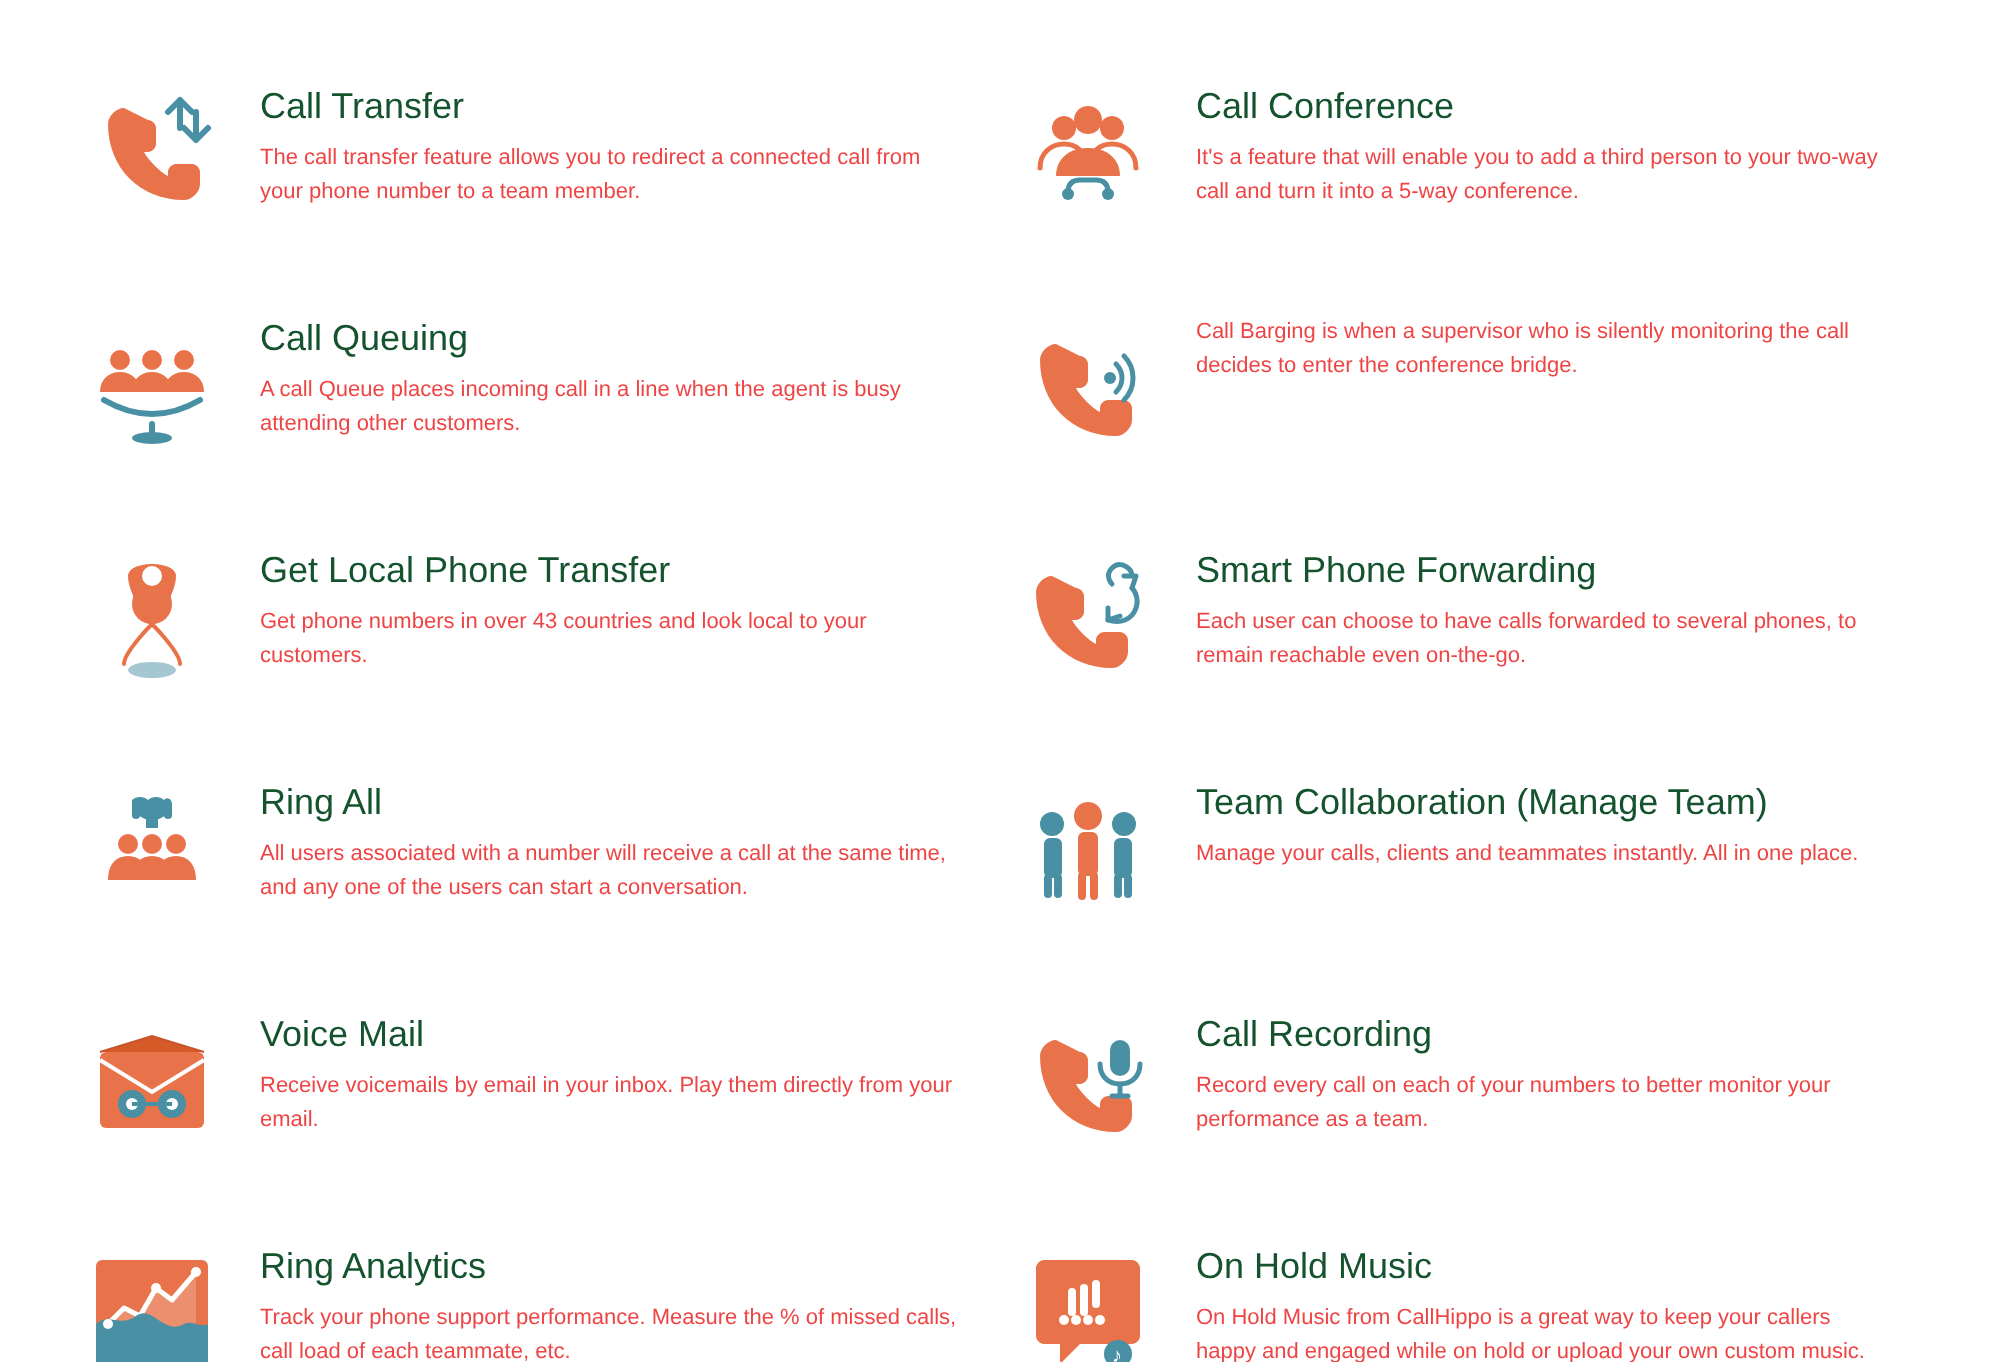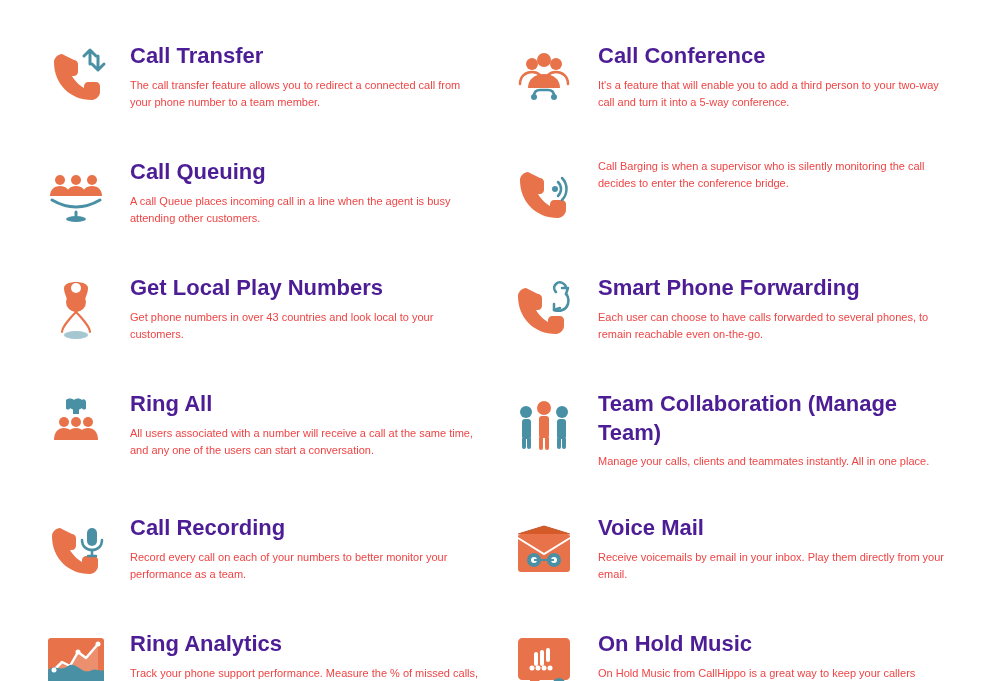--- a/index.html
+++ b/index.html
@@ -31,23 +31,23 @@
       justify-content: center;
     }
     .feature-icon svg {
       width: 64px;
       height: 64px;
     }
     .feature-text {
       flex: 1;
     }
     .feature-title {
-      font-size: 22px;
-      font-weight: 700;
-      color: #4c1d95;
+      font-size: 18px;
+      font-weight: 400;
+      color: #14532d;
       margin-bottom: 6px;
       line-height: 1.3;
     }
     .feature-desc {
       font-size: 11px;
       color: #ef4444;
       line-height: 1.55;
     }
   </style>
 </head>
@@ -142,21 +142,21 @@
         <path d="M32 34 C32 34 46 48 46 54" stroke="#e8734a" stroke-width="2" fill="none" stroke-linecap="round"></path>
         <path d="M16 10 L32 0 L48 10 L48 54 L16 54 Z" fill="none"></path>
 
         <path d="M20 10 C20 2 44 2 44 10 C44 20 32 36 32 36 C32 36 20 20 20 10 Z" fill="#e8734a"></path>
         <circle cx="32" cy="10" r="5" fill="white"></circle>
 
         <ellipse cx="32" cy="57" rx="12" ry="4" fill="#4a90a4" opacity="0.5"></ellipse>
       </svg>
     </div>
     <div class="feature-text">
-      <div class="feature-title">Get Local Play Numbers</div>
+      <div class="feature-title">Get Local Phone Transfer</div>
       <div class="feature-desc">Get phone numbers in over 43 countries and look local to your customers.</div>
     </div>
   </div>
 
   <div class="feature-item">
     <div class="feature-icon">
       <svg viewBox="0 0 64 64" fill="none" xmlns="http://www.w3.org/2000/svg">
 
         <path d="M14 10 C10 10 6 14 6 18 C6 40 22 56 44 56 C48 56 52 52 52 48 L52 42 C52 40 50 38 48 38 L40 38 C38 38 36 40 36 42 L36 44 C32 42 26 36 24 32 L26 32 C28 32 30 30 30 28 L30 20 C30 18 28 16 26 16 Z" fill="#e8734a"></path>
 
@@ -216,38 +216,20 @@
     <div class="feature-text">
       <div class="feature-title">Team Collaboration (Manage Team)</div>
       <div class="feature-desc">Manage your calls, clients and teammates instantly. All in one place.</div>
     </div>
   </div>
 
   <div class="feature-item">
     <div class="feature-icon">
       <svg viewBox="0 0 64 64" fill="none" xmlns="http://www.w3.org/2000/svg">
 
-        <path d="M16 10 C12 10 8 14 8 18 C8 40 24 56 46 56 C50 56 54 52 54 48 L54 42 C54 40 52 38 50 38 L42 38 C40 38 38 40 38 42 L38 44 C34 42 28 36 26 32 L28 32 C30 32 32 30 32 28 L32 20 C32 18 30 16 28 16 Z" fill="#e8734a"></path>
-
-        <rect x="43" y="10" width="10" height="18" rx="5" fill="#4a90a4"></rect>
-        <path d="M38 22 C38 28 42 32 48 32 C54 32 58 28 58 22" stroke="#4a90a4" stroke-width="2.5" fill="none" stroke-linecap="round"></path>
-        <line x1="48" y1="32" x2="48" y2="38" stroke="#4a90a4" stroke-width="2.5" stroke-linecap="round"></line>
-        <line x1="44" y1="38" x2="52" y2="38" stroke="#4a90a4" stroke-width="2.5" stroke-linecap="round"></line>
-      </svg>
-    </div>
-    <div class="feature-text">
-      <div class="feature-title">Call Recording</div>
-      <div class="feature-desc">Record every call on each of your numbers to better monitor your performance as a team.</div>
-    </div>
-  </div>
-
-  <div class="feature-item">
-    <div class="feature-icon">
-      <svg viewBox="0 0 64 64" fill="none" xmlns="http://www.w3.org/2000/svg">
-
         <rect x="6" y="16" width="52" height="38" rx="3" fill="#e8734a"></rect>
         <path d="M6 20 L32 36 L58 20" stroke="white" stroke-width="2" fill="none"></path>
 
         <circle cx="22" cy="42" r="7" fill="#4a90a4"></circle>
         <circle cx="22" cy="42" r="3" fill="white"></circle>
         <circle cx="42" cy="42" r="7" fill="#4a90a4"></circle>
         <circle cx="42" cy="42" r="3" fill="white"></circle>
         <path d="M22 42 L42 42" stroke="#4a90a4" stroke-width="2"></path>
 
         <path d="M6 16 L32 8 L58 16" stroke="#c8552a" stroke-width="1" fill="#d45a28"></path>
@@ -256,20 +238,38 @@
     <div class="feature-text">
       <div class="feature-title">Voice Mail</div>
       <div class="feature-desc">Receive voicemails by email in your inbox. Play them directly from your email.</div>
     </div>
   </div>
 
   <div class="feature-item">
     <div class="feature-icon">
       <svg viewBox="0 0 64 64" fill="none" xmlns="http://www.w3.org/2000/svg">
 
+        <path d="M16 10 C12 10 8 14 8 18 C8 40 24 56 46 56 C50 56 54 52 54 48 L54 42 C54 40 52 38 50 38 L42 38 C40 38 38 40 38 42 L38 44 C34 42 28 36 26 32 L28 32 C30 32 32 30 32 28 L32 20 C32 18 30 16 28 16 Z" fill="#e8734a"></path>
+
+        <rect x="43" y="10" width="10" height="18" rx="5" fill="#4a90a4"></rect>
+        <path d="M38 22 C38 28 42 32 48 32 C54 32 58 28 58 22" stroke="#4a90a4" stroke-width="2.5" fill="none" stroke-linecap="round"></path>
+        <line x1="48" y1="32" x2="48" y2="38" stroke="#4a90a4" stroke-width="2.5" stroke-linecap="round"></line>
+        <line x1="44" y1="38" x2="52" y2="38" stroke="#4a90a4" stroke-width="2.5" stroke-linecap="round"></line>
+      </svg>
+    </div>
+    <div class="feature-text">
+      <div class="feature-title">Call Recording</div>
+      <div class="feature-desc">Record every call on each of your numbers to better monitor your performance as a team.</div>
+    </div>
+  </div>
+
+  <div class="feature-item">
+    <div class="feature-icon">
+      <svg viewBox="0 0 64 64" fill="none" xmlns="http://www.w3.org/2000/svg">
+
         <rect x="4" y="4" width="56" height="44" rx="3" fill="#e8734a"></rect>
 
         <polyline points="10,36 18,28 26,32 34,18 42,24 54,10" stroke="white" stroke-width="2.5" fill="none" stroke-linecap="round" stroke-linejoin="round"></polyline>
 
         <polyline points="10,44 10,36 18,28 26,32 34,18 42,24 54,10 54,44" fill="rgba(255,255,255,0.2)" stroke="none"></polyline>
 
         <path d="M4 36 C10 30 16 38 24 32 C32 26 38 42 48 36 C52 34 56 38 60 36 L60 48 L4 48 Z" fill="#4a90a4"></path>
 
         <rect x="4" y="48" width="56" height="12" rx="0" fill="#4a90a4"></rect>
 

